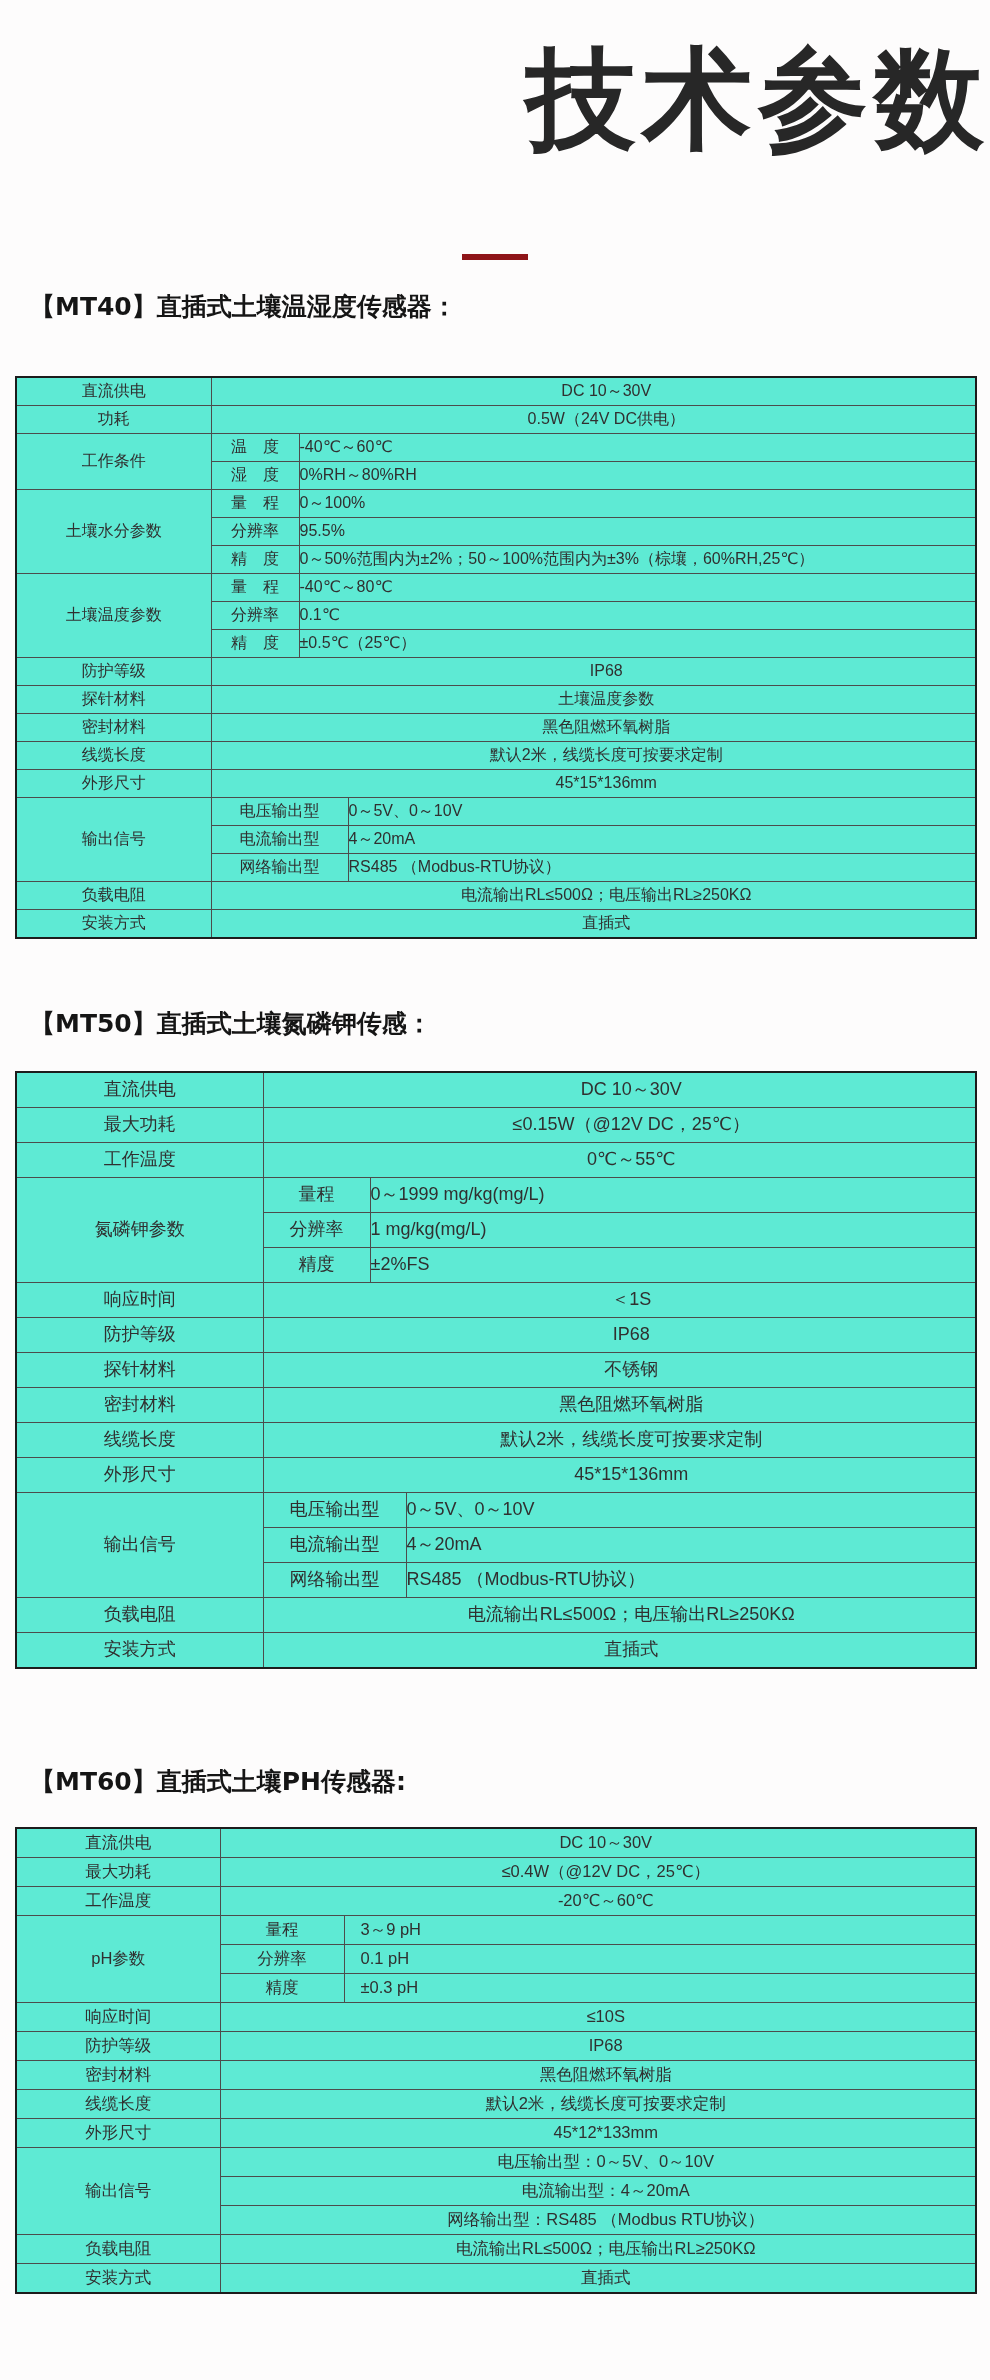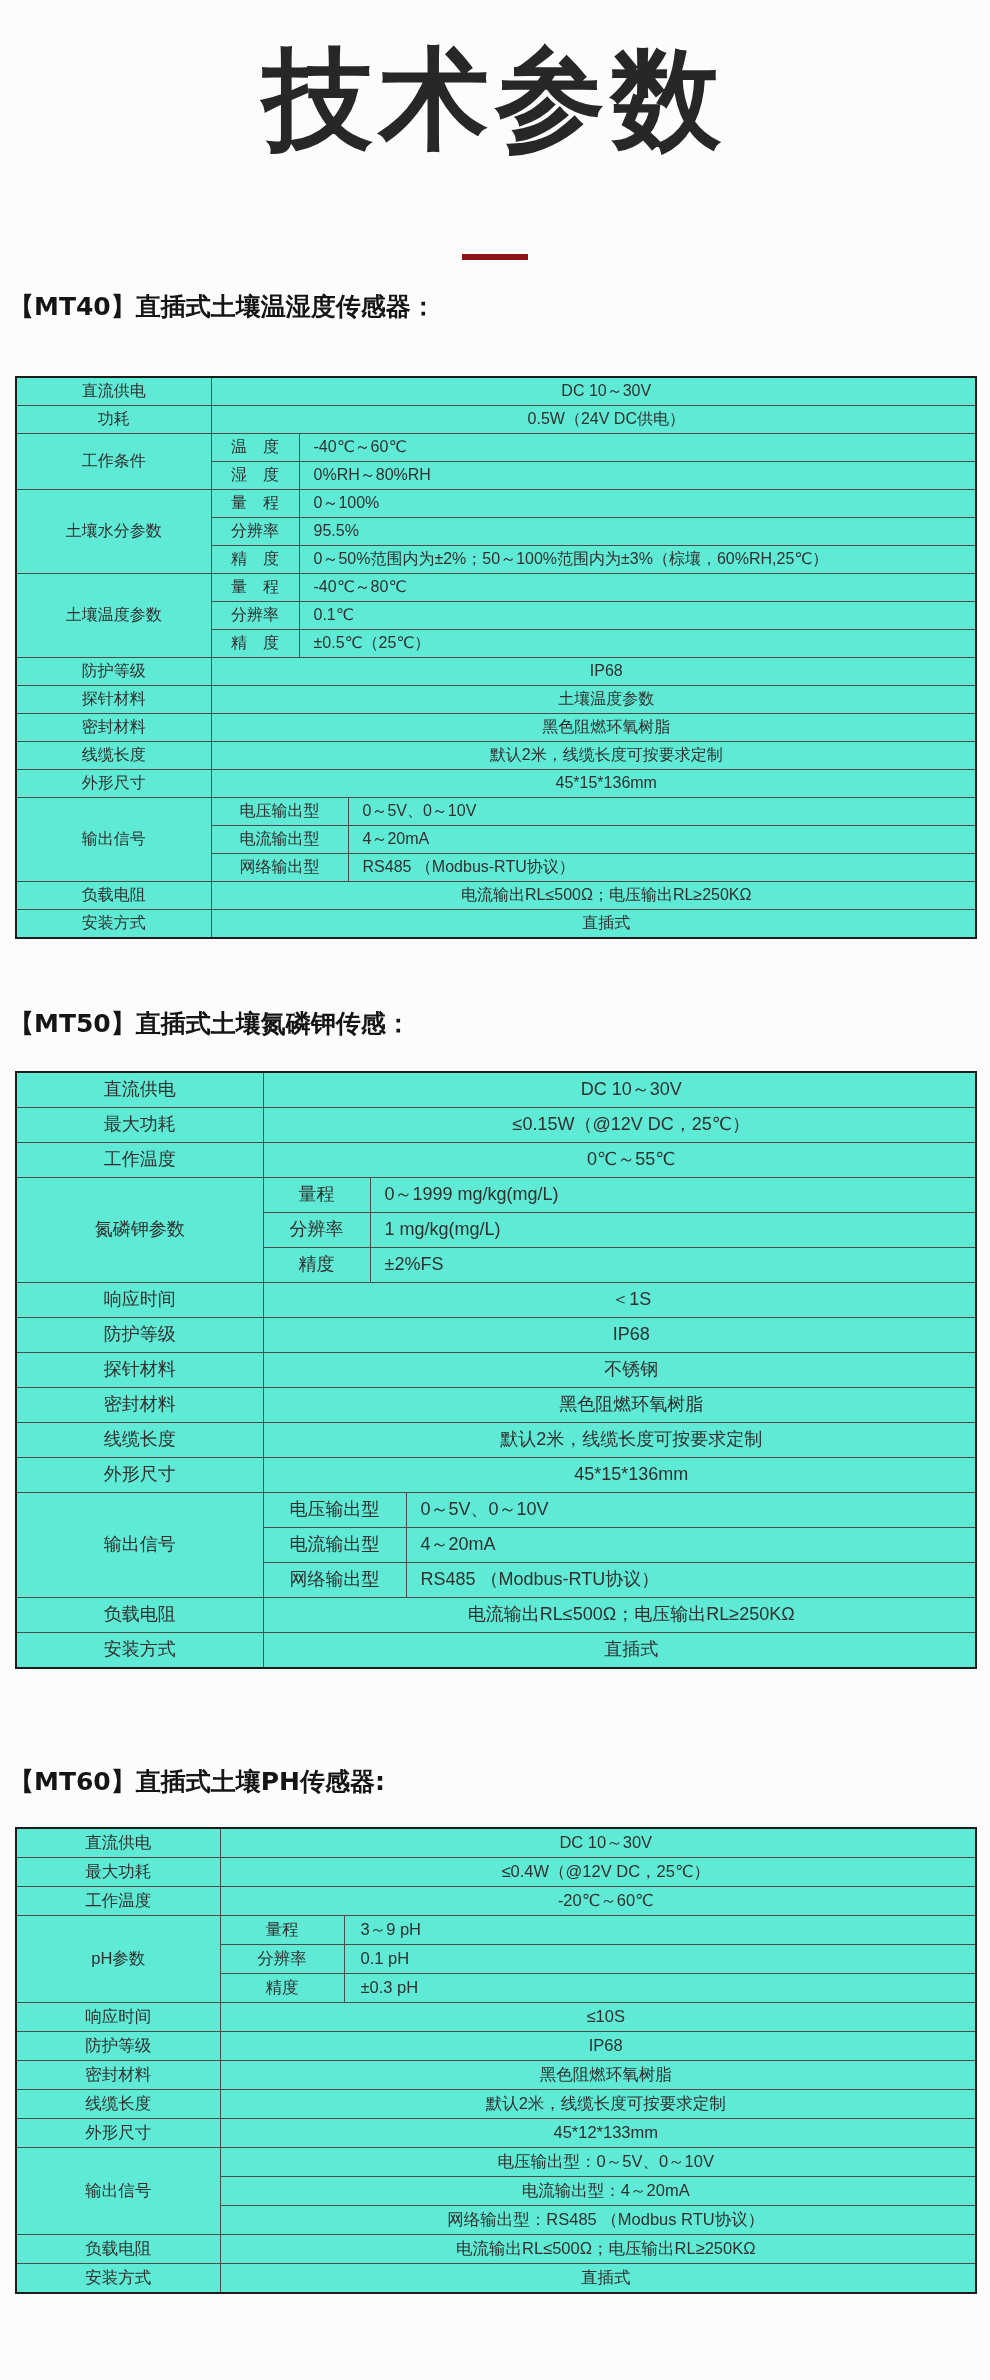--- a/index.html
+++ b/index.html
@@ -9,21 +9,21 @@
     color:#303030;
   }
   .page-title {
     margin:20px 0 0; text-align:center;
     font-size:110px; font-weight:900; letter-spacing:6px;
     color:#272727; line-height:1.45;
     font-family:"DejaVu Sans","Liberation Sans",sans-serif;
   }
   .accent-divider { width:66px; height:6px; margin:74px auto 0; background:#8e1418; }
   .section-heading {
-    margin:0; padding-left:9px;
+    margin:0; padding-left:30px;
     font-size:25px; font-weight:700; color:#151515; line-height:34px;
     font-family:"DejaVu Sans","Liberation Sans",sans-serif;
   }
   .h-mt40 { margin-top:30px; }
   .h-mt50 { margin-top:68px; }
   .h-mt60 { margin-top:96px; }
   .spec-table {
     border-collapse:collapse; table-layout:fixed;
     width:960px; margin-left:15px; background:#5eead4;
     border:2px solid #1c1c1c;
@@ -32,29 +32,29 @@
     border:1px solid #4c4c4c; vertical-align:middle;
     padding:0; line-height:1.25; overflow:hidden; white-space:nowrap;
   }
   .t1 { margin-top:52px; }
   .t2 { margin-top:30px; }
   .t3 { margin-top:28px; }
   .t1 td { height:27px; font-size:16px; }
   .t2 td { height:34px; font-size:18px; }
   .t3 td { height:28px; font-size:16.5px; }
   td.lbl, td.sub { text-align:center; }
-  td.val { text-align:left; padding-left:14px; }
+  td.val { text-align:left; }
   td.valw { text-align:center; padding-left:26px; }
   .t2 td.valw { padding-left:24px; }
   .t3 td.valw, .t3 td.val { padding-left:16px; }
 </style>
 </head>
 <body>
 
-<h1 class="page-title" style="color: rgb(39, 39, 39);">技术参数</h1>
+<h1 class="page-title" style="color: rgb(39, 39, 39); text-align: right;">技术参数</h1>
 <div class="accent-divider" style="background: rgb(142, 20, 24);"></div>
 
 <h2 class="section-heading h-mt40">【MT40】直插式土壤温湿度传感器：</h2>
 
 <table class="spec-table t1">
   <colgroup>
       <col style="width:195px">
       <col style="width:88px">
       <col style="width:49px">
       <col style="width:628px">

